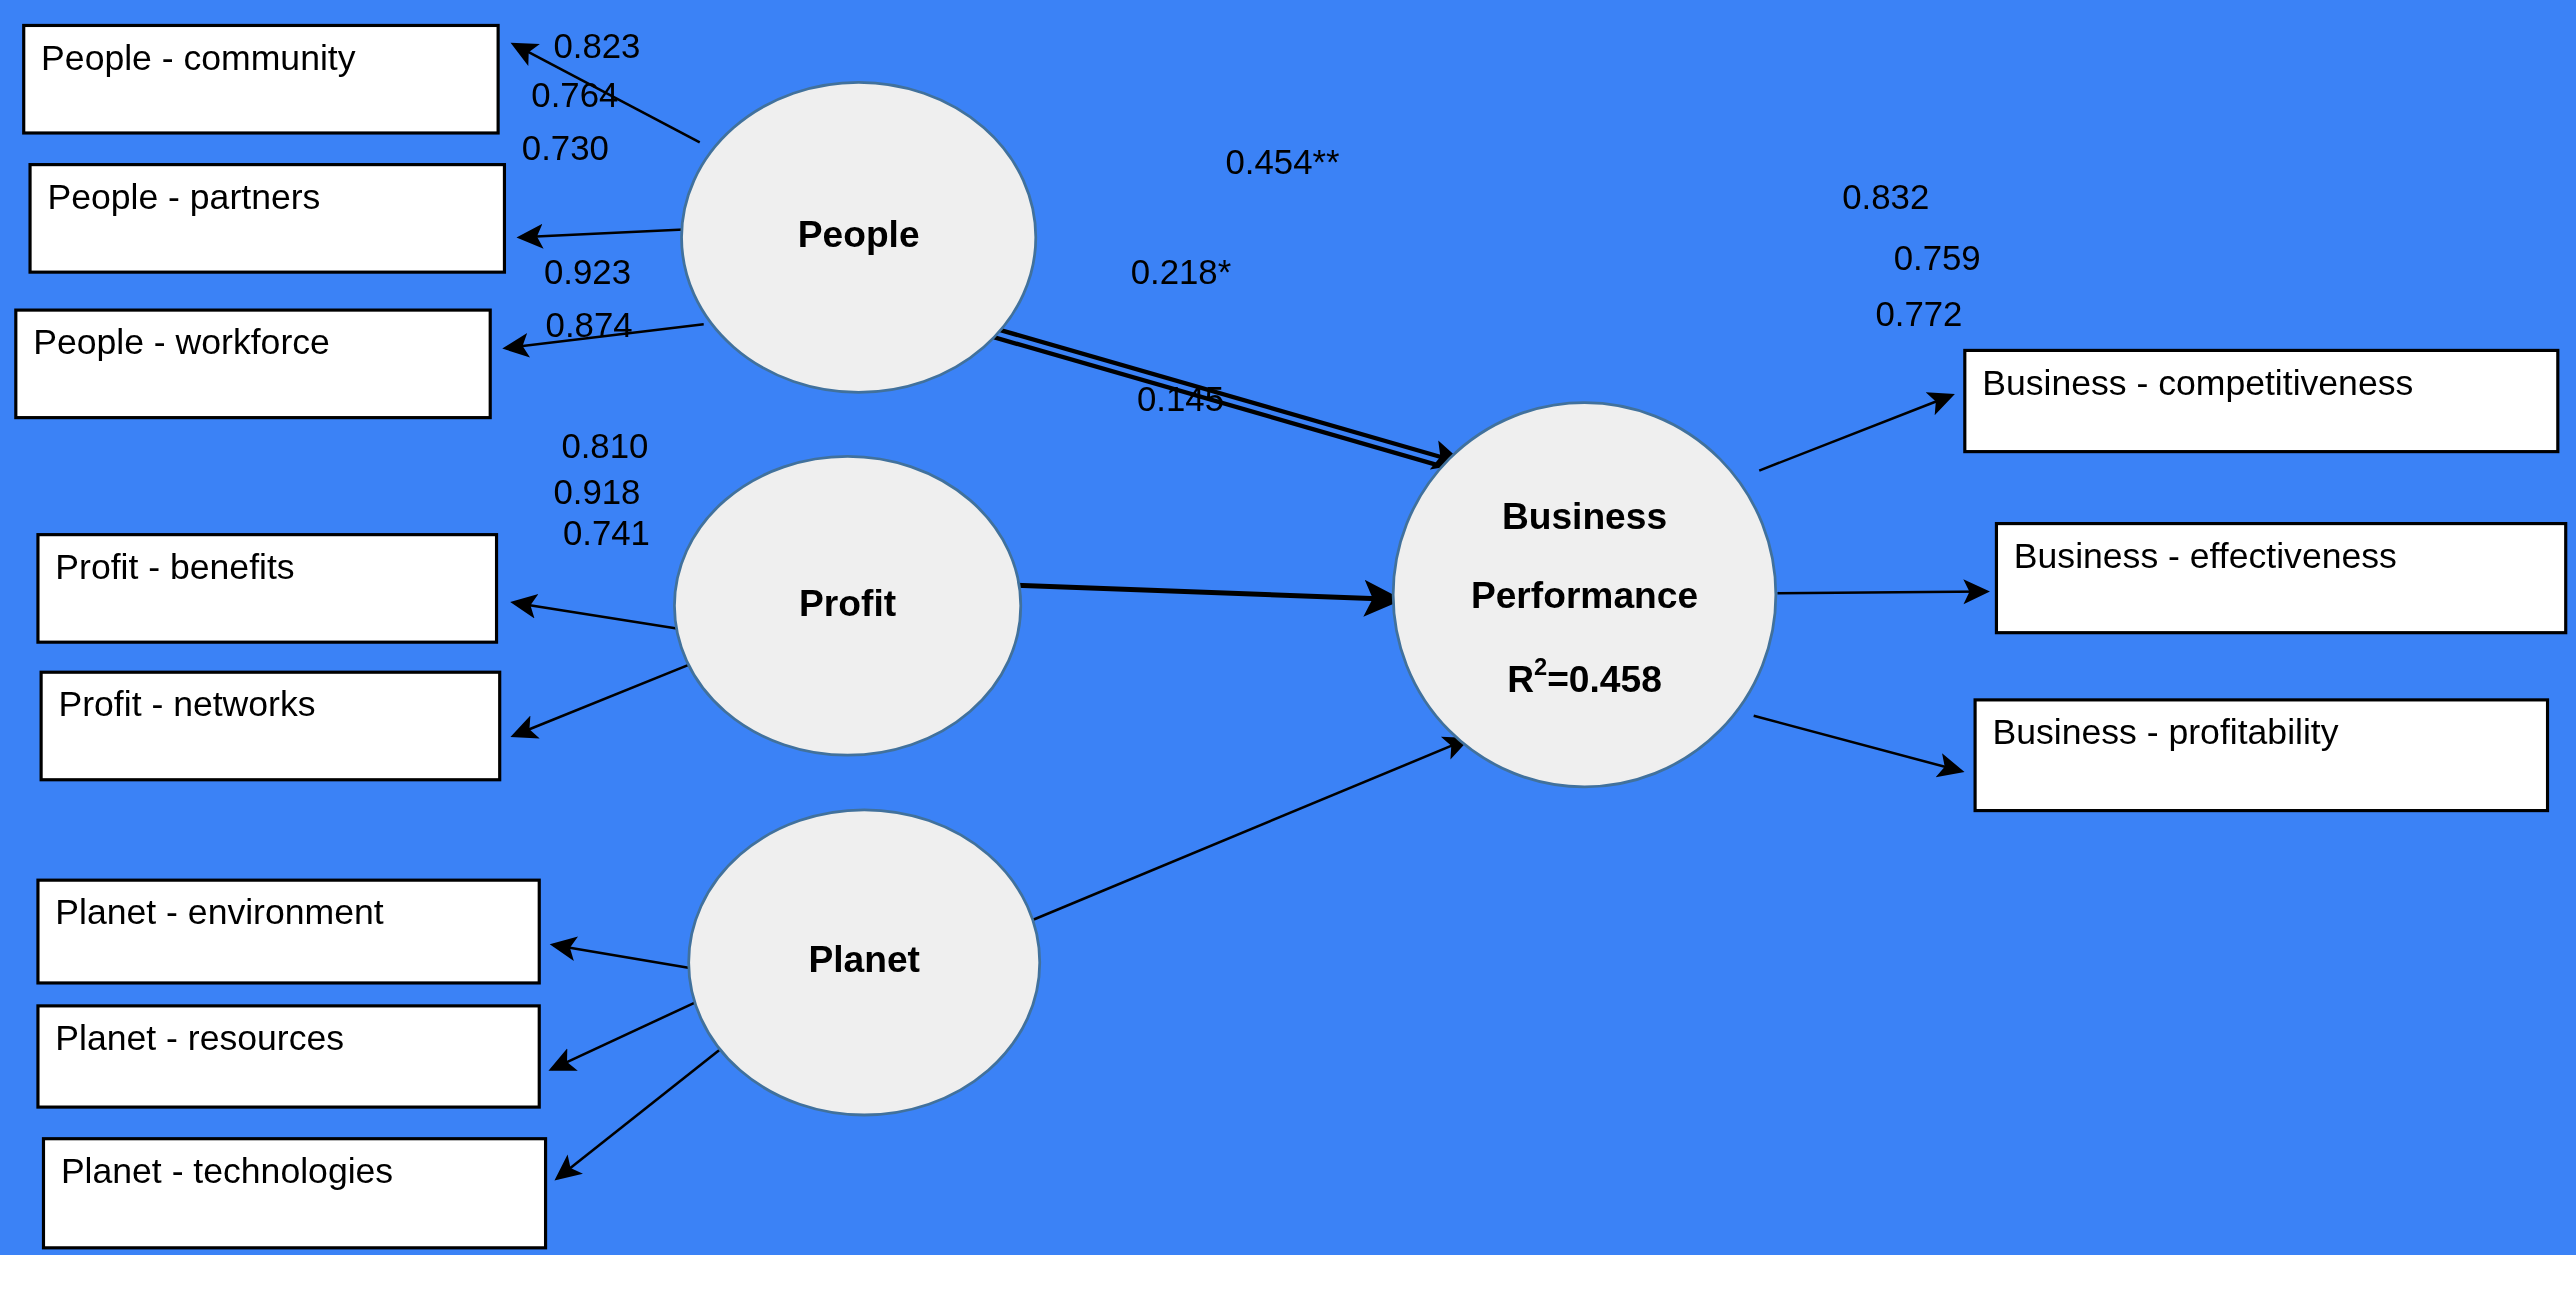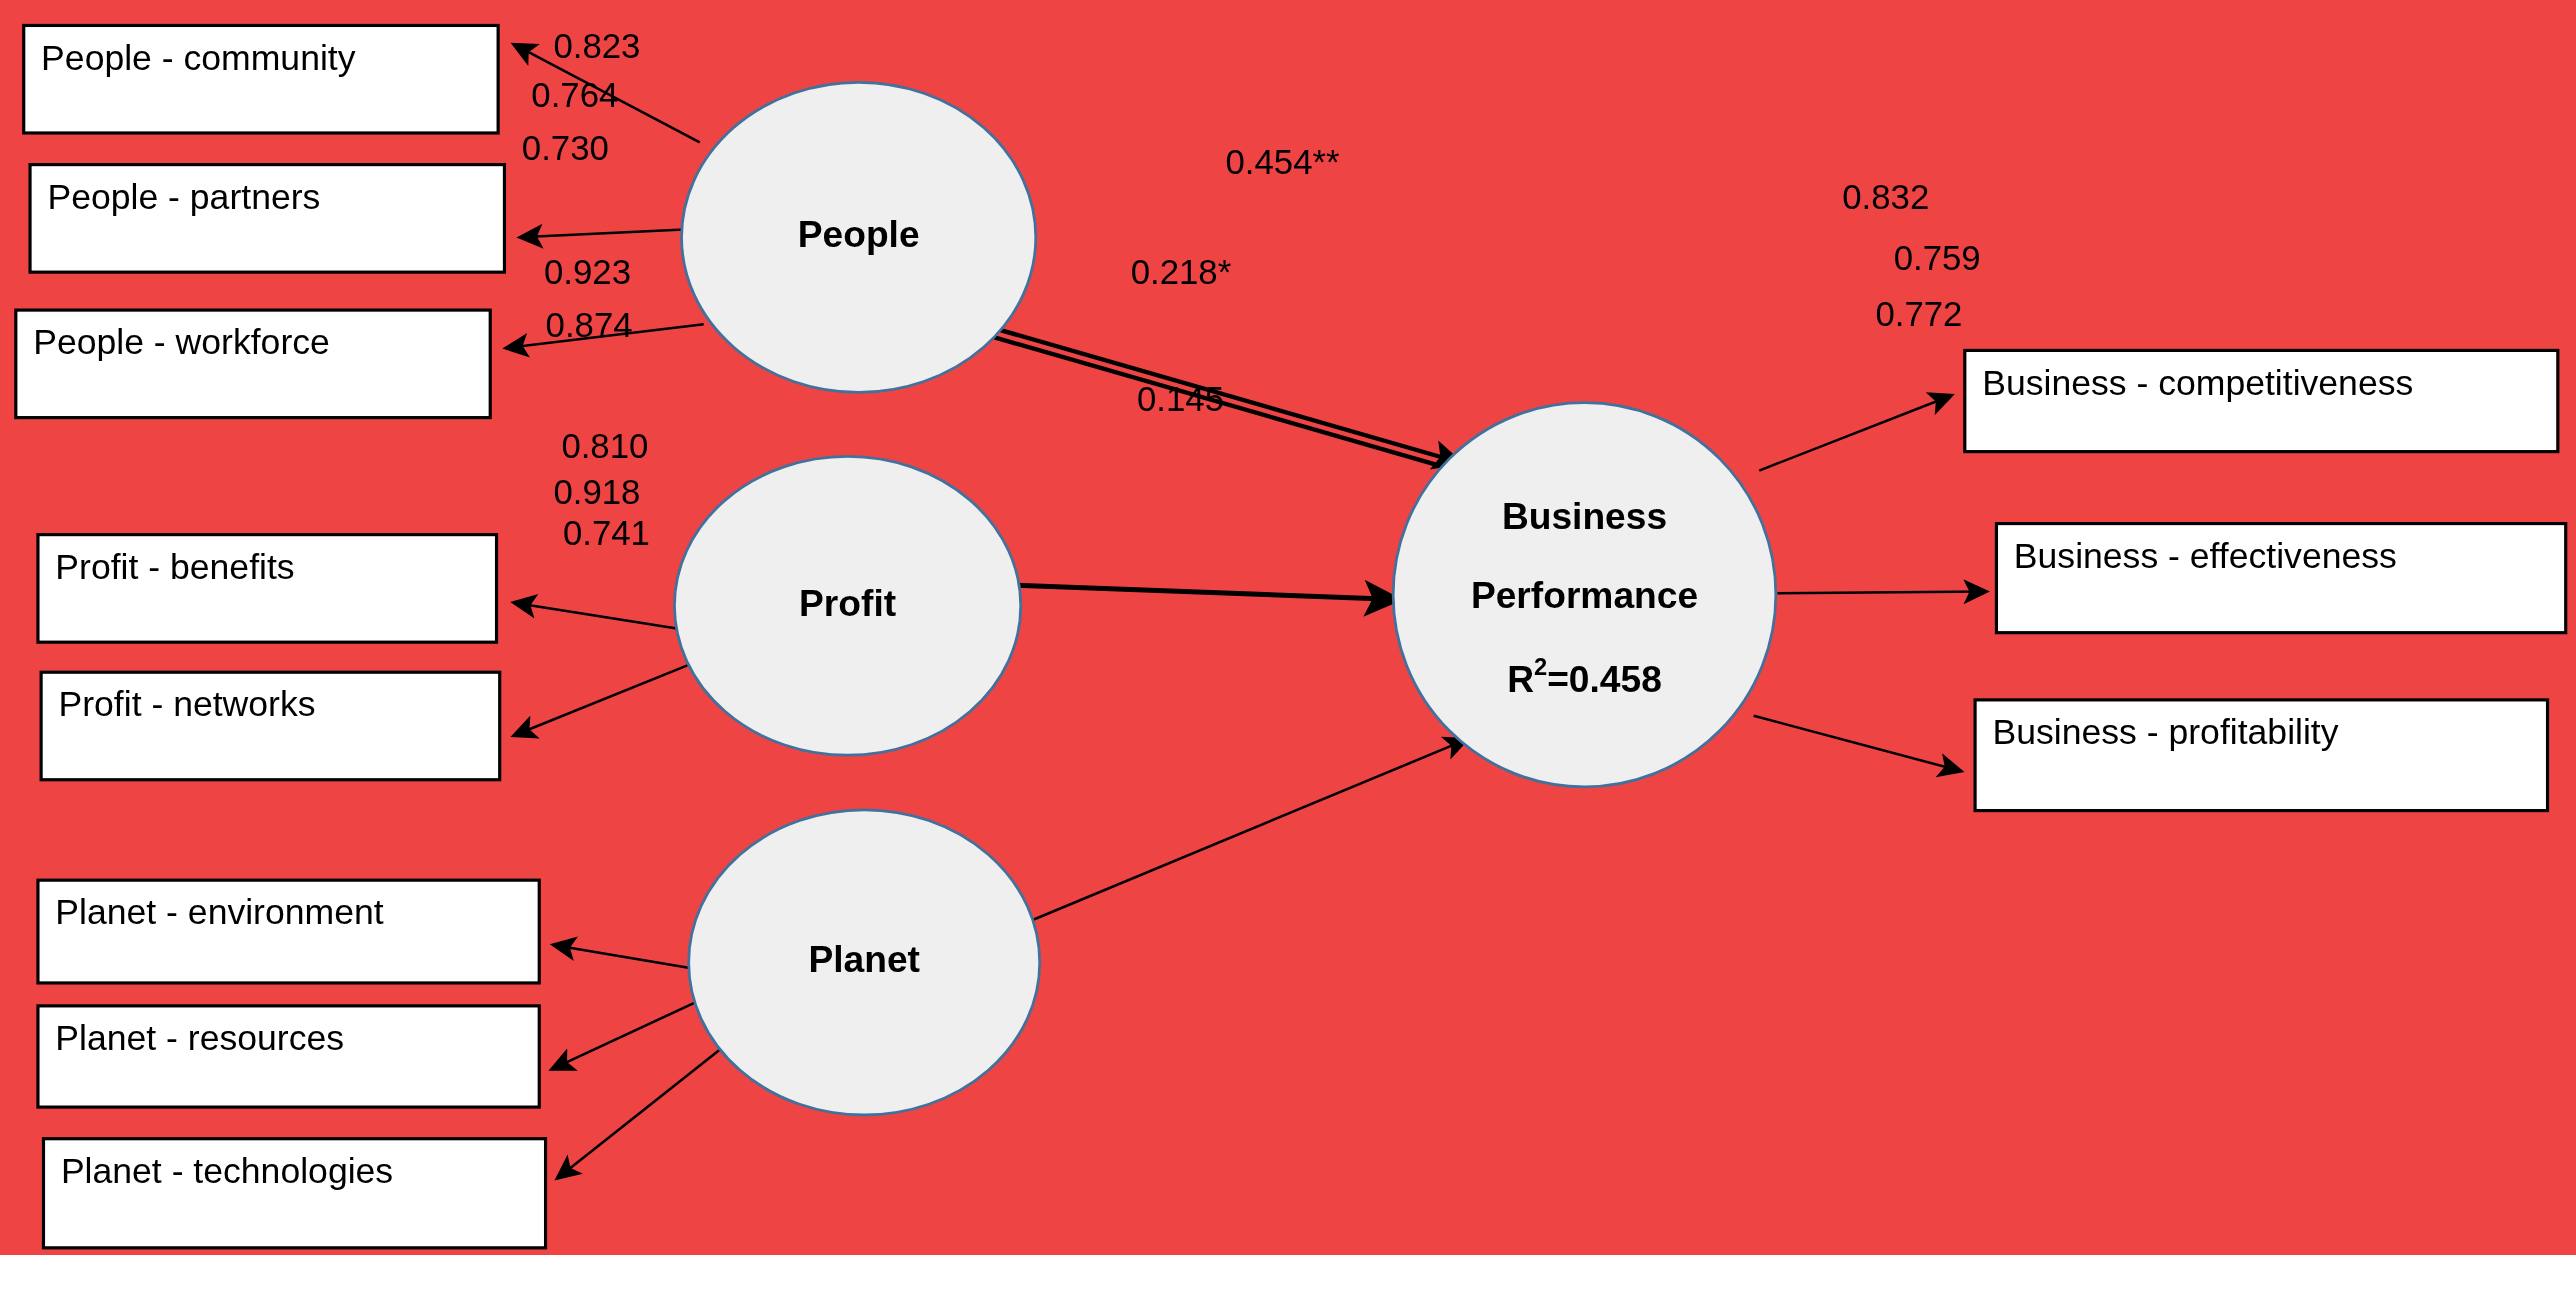--- a/index.html
+++ b/index.html
@@ -1,18 +1,18 @@
 <!DOCTYPE html>
 <html style="font-size:12.7px"><head>
 <meta charset="utf-8">
 <style>
   html,body{margin:0;padding:0;background:#ffffff;}
   body{width:2576px;height:1297px;overflow:hidden;
        font-family:"Liberation Sans","DejaVu Sans",sans-serif;}
-  #stage{position:relative;width:2576px;height:1255px;background:#ef4444;text-align:center;}
+  #stage{position:relative;width:2576px;height:1255px;background:#3b82f6;text-align:center;}
   svg.layer{position:absolute;top:0;left:0;width:2576px;height:1297px;}
   .ind-box{fill:#ffffff;stroke:#000000;stroke-width:4;}
   .latent-ell{fill:#efefef;stroke:#41719c;stroke-width:3.5;}
   .ind-label{font-family:"Liberation Sans","DejaVu Sans",sans-serif;
              font-size:45px;fill:#000;dominant-baseline:middle;}
   .latent-label{font-family:"Liberation Sans","DejaVu Sans",sans-serif;
                 font-size:47px;font-weight:bold;fill:#000;
                 text-anchor:middle;dominant-baseline:middle;}
   .coef{font-family:"Liberation Sans","DejaVu Sans",sans-serif;
         font-size:44px;fill:#000;dominant-baseline:middle;}

